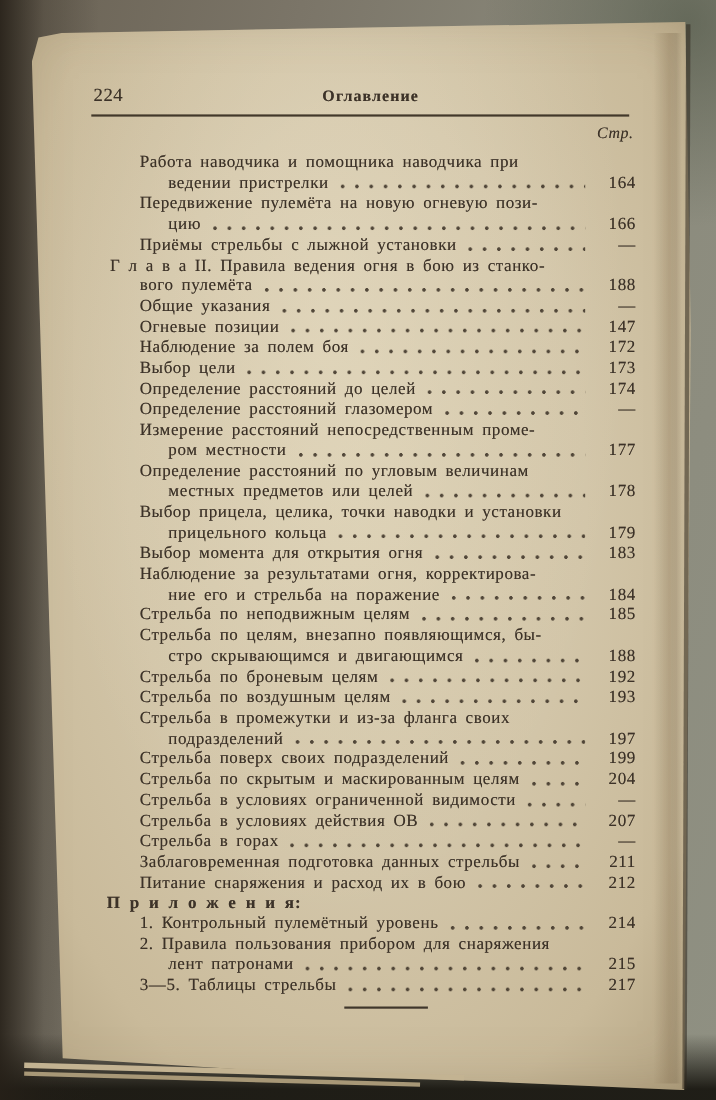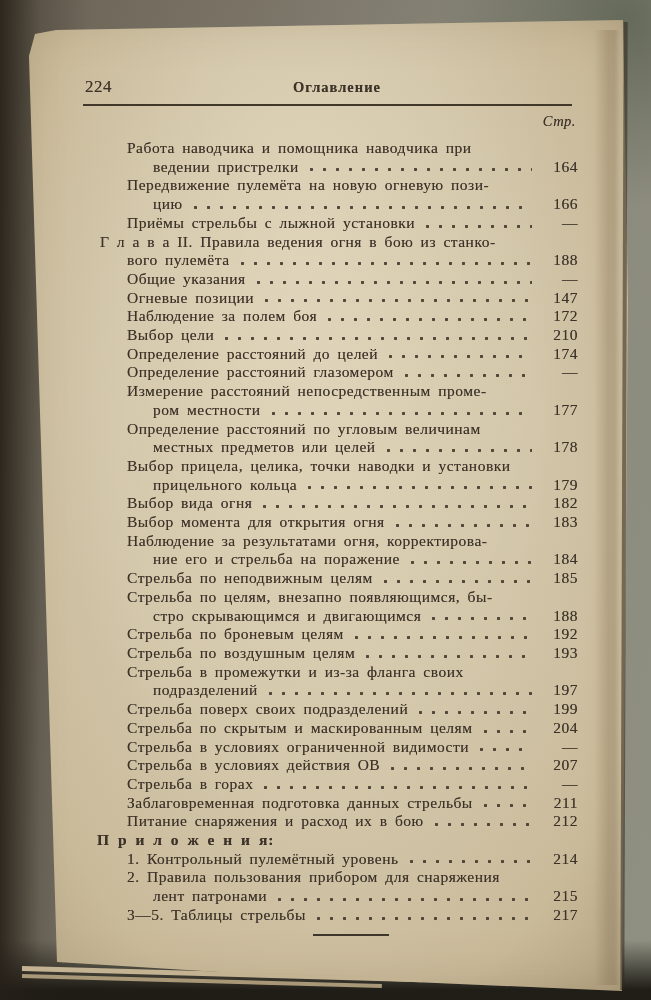--- a/index.html
+++ b/index.html
@@ -152,21 +152,21 @@
           <div class="line first with-pg">
             <span class="txt">Наблюдение за полем боя</span>
             <span class="leader"></span>
             <span class="pg">172</span>
           </div>
         </div>
         <div class="entry item">
           <div class="line first with-pg">
             <span class="txt">Выбор цели</span>
             <span class="leader"></span>
-            <span class="pg">210</span>
+            <span class="pg">173</span>
           </div>
         </div>
         <div class="entry item">
           <div class="line first with-pg">
             <span class="txt">Определение расстояний до целей</span>
             <span class="leader"></span>
             <span class="pg">174</span>
           </div>
         </div>
         <div class="entry item">
@@ -191,27 +191,20 @@
             <span class="leader"></span>
             <span class="pg">178</span>
           </div>
         </div>
         <div class="entry item">
           <div class="line first"><span class="txt">Выбор прицела, целика, точки наводки и установки</span></div>
           <div class="line cont with-pg">
             <span class="txt">прицельного кольца</span>
             <span class="leader"></span>
             <span class="pg">179</span>
-          </div>
-        </div>
-        <div class="entry item">
-          <div class="line first with-pg">
-            <span class="txt">Выбор вида огня</span>
-            <span class="leader"></span>
-            <span class="pg">182</span>
           </div>
         </div>
         <div class="entry item">
           <div class="line first with-pg">
             <span class="txt">Выбор момента для открытия огня</span>
             <span class="leader"></span>
             <span class="pg">183</span>
           </div>
         </div>
         <div class="entry item">

